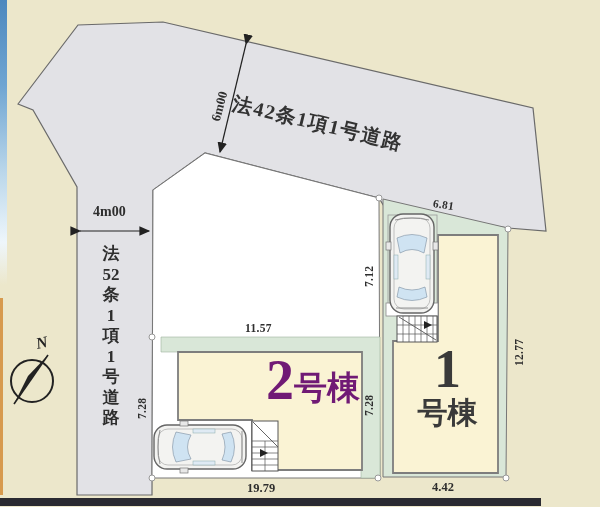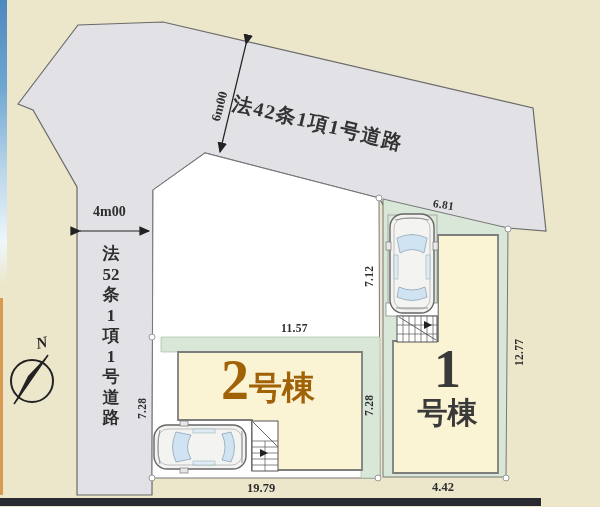--- a/index.html
+++ b/index.html
@@ -17,21 +17,21 @@
     left:236px;top:90px;font-size:20px;letter-spacing:1.5px;color:#333;
     transform-origin:0 0;transform:rotate(13.5deg);
     font-family:"Liberation Serif","DejaVu Serif",serif;
   }
   .road-vert-label{
     left:97px;top:244px;width:28px;display:flex;flex-direction:column;
     align-items:center;font-size:17px;line-height:20.5px;color:#2e2e2e;
   }
   .dim6m{left:208px;top:119px;transform-origin:0 0;transform:rotate(-75deg);font-size:13px;}
   .dim4m{left:93px;top:204px;font-size:14px;}
-  .lot2-name{left:188px;top:352px;width:160px;text-align:center;color:#a16207;}
+  .lot2-name{left:200px;top:352px;width:160px;text-align:right;color:#701a75;}
   .lot2-name .big{font-size:56px;line-height:56px;}
   .lot2-name .small{font-size:33px;}
   .lot1-name{left:400px;top:342px;width:95px;text-align:center;color:#3a3a3a;line-height:1;}
   .lot1-name .big{font-size:54px;display:block;}
   .lot1-name .small{font-size:30px;display:block;margin-top:2px;}
   .north-label{left:36px;top:334px;font-size:16px;font-style:italic;transform:rotate(-12deg);color:#222;}
   .edge-blue{position:absolute;left:0;top:0;width:7px;height:285px;
     background:linear-gradient(#4d88be 0%,#6fa5d2 30%,#b9d6ea 60%,#eef6fb 85%,#ece7cb 100%);}
   .edge-orange{position:absolute;left:0;top:298px;width:3px;height:197px;background:#d79a4e;}
   .bottom-bar{position:absolute;left:0;top:498px;width:541px;height:8px;background:#2a2a31;}
@@ -138,21 +138,21 @@
     <span>項</span>
     <span>1</span>
     <span>号</span>
     <span>道</span>
     <span>路</span>
   </div>
 
   <div class="lbl dim6m">6m00</div>
   <div class="lbl dim4m">4m00</div>
 
-  <div class="lbl dim" style="left:245px;top:322px;margin-left:36px;">11.57</div>
+  <div class="lbl dim" style="left:245px;top:322px;">11.57</div>
   <div class="lbl dim rot" style="left:136px;top:419px;">7.28</div>
   <div class="lbl dimb" style="left:247px;top:481px;">19.79</div>
 
   <div class="lbl dim" style="left:434px;top:197px;transform-origin:0 0;transform:rotate(9deg);">6.81</div>
   <div class="lbl dim rot" style="left:363px;top:287px;">7.12</div>
   <div class="lbl dim rot" style="left:363px;top:416px;">7.28</div>
   <div class="lbl dim rot" style="left:513px;top:366px;">12.77</div>
   <div class="lbl dimb" style="left:432px;top:480px;">4.42</div>
 
   <div class="lbl lot2-name">

